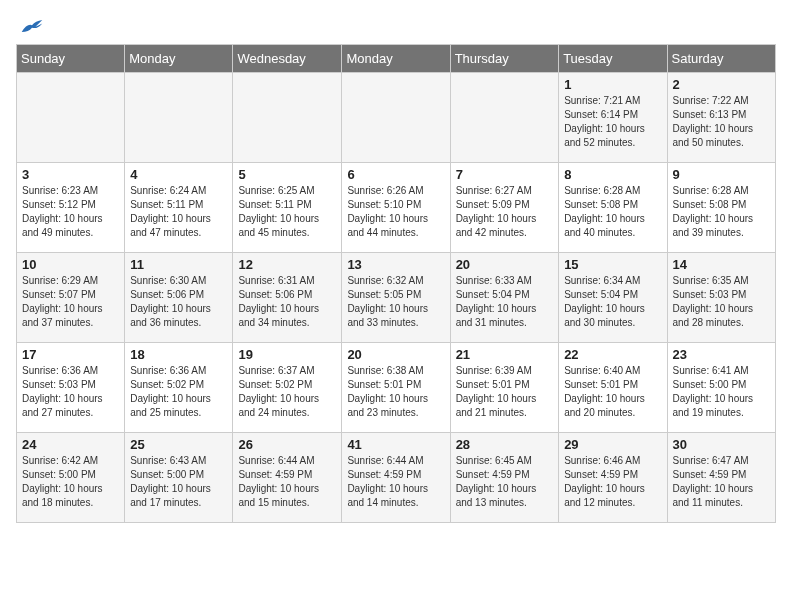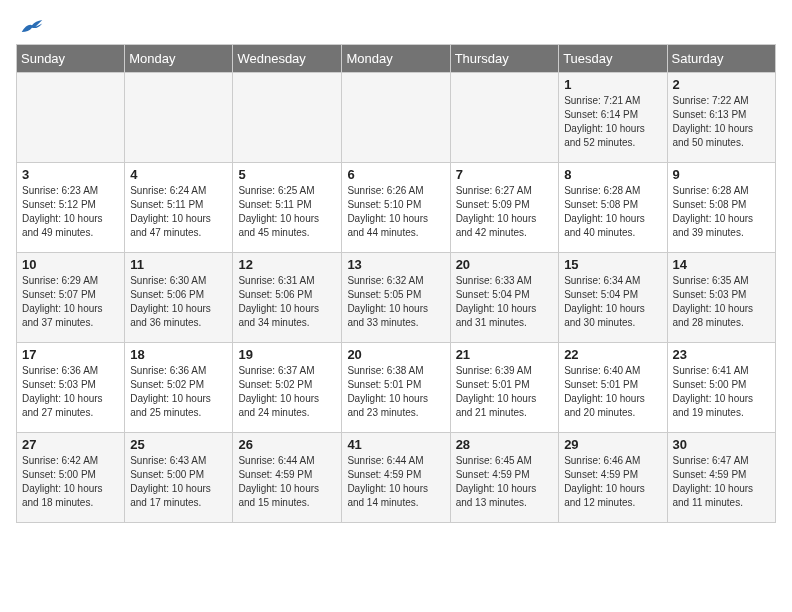--- a/index.html
+++ b/index.html
@@ -274,21 +274,21 @@
       </td>
         <td>
         <div class="day-number">23</div>
         <div class="day-info">
           Sunrise: 6:41 AM<br>Sunset: 5:00 PM<br>Daylight: 10 hours and 19 minutes.
         </div>
       </td>
       </tr>
       <tr>
         <td>
-        <div class="day-number">27</div>
+        <div class="day-number">24</div>
         <div class="day-info">
           Sunrise: 6:42 AM<br>Sunset: 5:00 PM<br>Daylight: 10 hours and 18 minutes.
         </div>
       </td>
         <td>
         <div class="day-number">25</div>
         <div class="day-info">
           Sunrise: 6:43 AM<br>Sunset: 5:00 PM<br>Daylight: 10 hours and 17 minutes.
         </div>
       </td>

